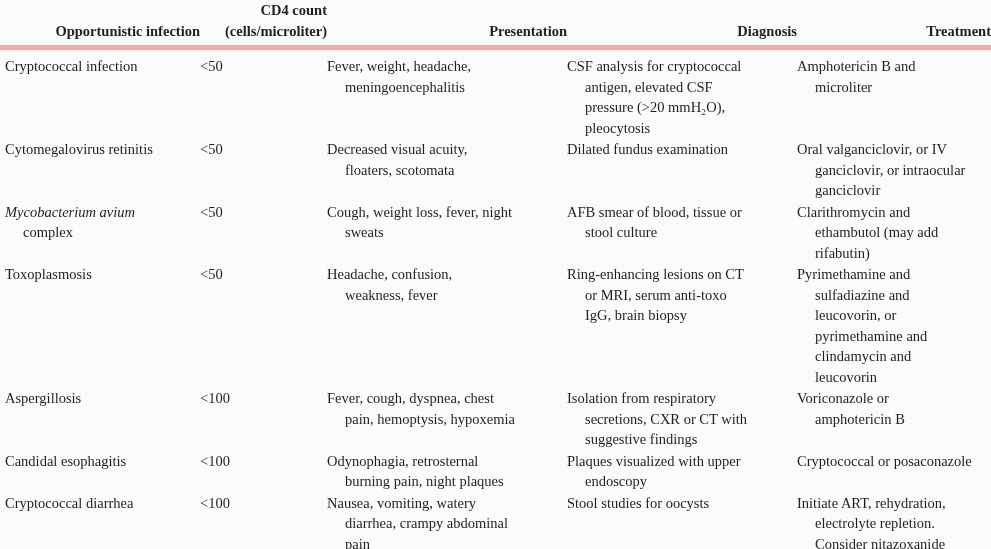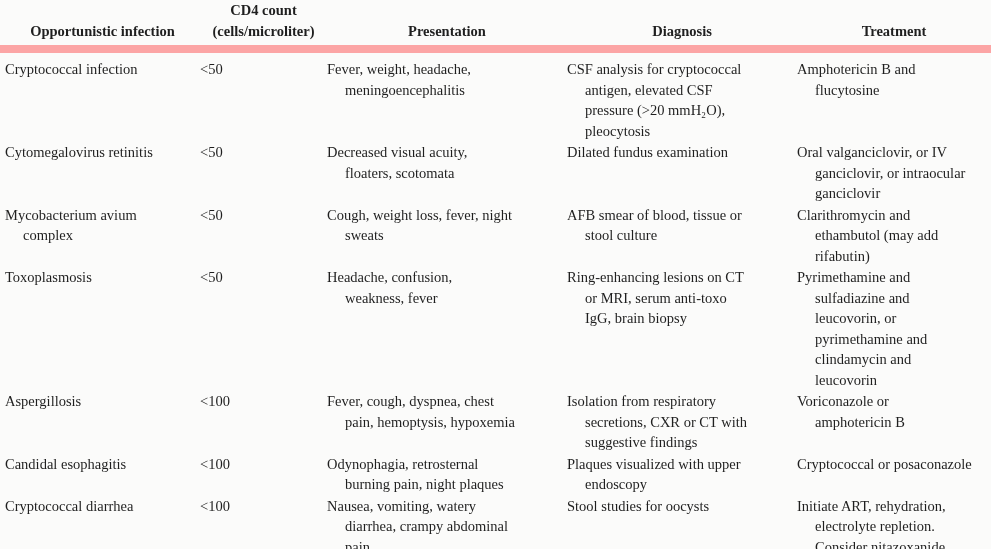--- a/index.html
+++ b/index.html
@@ -18,44 +18,44 @@
     border-collapse: collapse;
     table-layout: fixed;
     width: 991px;
   }
   col.c1 { width: 200px; }
   col.c2 { width: 127px; }
   col.c3 { width: 240px; }
   col.c4 { width: 230px; }
   col.c5 { width: 194px; }
   th {
-    text-align: center;
+    text-align: right;
     vertical-align: bottom;
     font-weight: bold;
     font-size: 14.5px;
     line-height: 20.5px;
     padding: 0 0 4px 0;
-    border-bottom: 8px solid #fca5a5;
+    border-bottom: 5px solid #fca5a5;
     white-space: pre;
   }
   th:first-child { padding-left: 5px; margin-left: 16px; }
   td {
     vertical-align: top;
     font-size: 14.5px;
     line-height: 20.5px;
     padding: 0 4px 1px 0;
   }
   td:first-child { padding-left: 5px; }
   tbody tr:first-child td { padding-top: 6px; }
   .cell {
     white-space: pre;
     padding-left: 18px;
     text-indent: -18px;
   }
-  .it { }
+  .it { font-style: italic; }
 </style>
 </head>
 <body>
 
 <table>
   <colgroup>
     <col class="c1">
       <col class="c2">
       <col class="c3">
       <col class="c4">
@@ -84,21 +84,21 @@
 meningoencephalitis</div>
         </td>
       <td>
           <div class="cell">CSF analysis for cryptococcal
 antigen, elevated CSF
 pressure (&gt;20 mmH₂O),
 pleocytosis</div>
         </td>
       <td>
           <div class="cell">Amphotericin B and
-flucytosine</div>
+microliter</div>
         </td>
     </tr>
     <tr>
       <td>
           <div class="cell"><span class="it"></span><span>Cytomegalovirus retinitis</span></div>
         </td>
       <td>
           <div class="cell">&lt;50</div>
         </td>
       <td>

